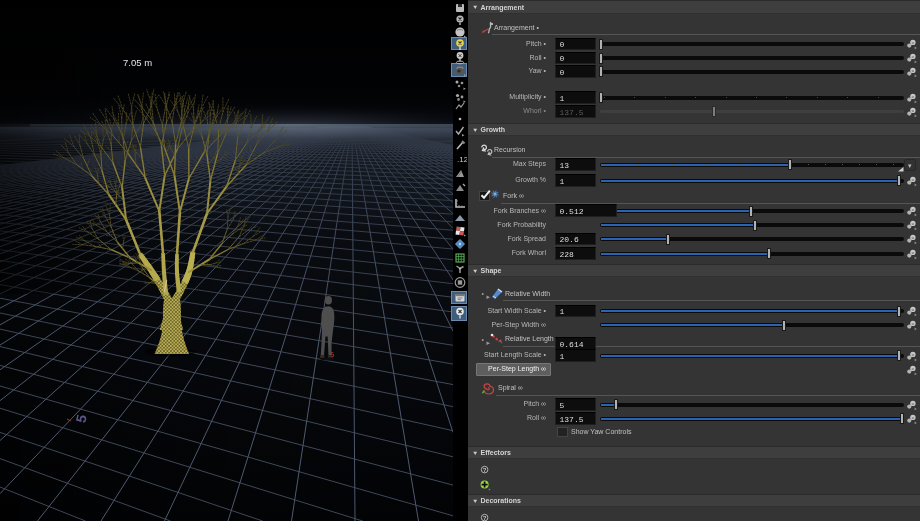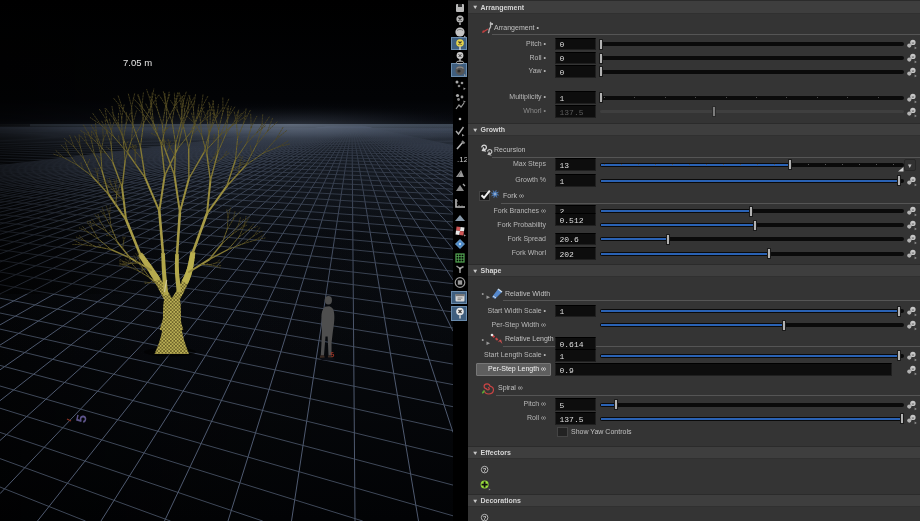--- a/index.html
+++ b/index.html
@@ -558,21 +558,21 @@
 <div class="track" style="top:209px"></div>
 <div class="blue" style="top:210px;width:150px"></div>
 <div class="handle" style="left:749px;top:205.5px"></div>
 <svg style="position:absolute;left:902.5px;top:204px" width="17" height="14" viewBox="0 0 17 14">
 <circle cx="6.3" cy="8.6" r="2.1" fill="#b2b2b2"></circle>
 <circle cx="9.9" cy="5.4" r="2.7" fill="#c6c6c6"></circle>
 <path d="M8.6,5.4 a1.3,1.3 0 0 0 2.6,0" fill="#6a6a6a"></path>
 <path d="M11.6,9.6 l2.2,1.5 -2.2,1.2 z" fill="#909090"></path>
       </svg>
 <div class="lbl" style="top:218.5px">Fork Probability</div>
-<div class="field" style="top:213px;width:41px">
+<div class="field" style="top:204px;width:62px">
         <span class="val b">0.512</span>
       </div>
 <div class="track" style="top:223px"></div>
 <div class="blue" style="top:224px;width:154px"></div>
 <div class="handle" style="left:753px;top:219.5px"></div>
 <svg style="position:absolute;left:902.5px;top:218px" width="17" height="14" viewBox="0 0 17 14">
 <circle cx="6.3" cy="8.6" r="2.1" fill="#b2b2b2"></circle>
 <circle cx="9.9" cy="5.4" r="2.7" fill="#c6c6c6"></circle>
 <path d="M8.6,5.4 a1.3,1.3 0 0 0 2.6,0" fill="#6a6a6a"></path>
 <path d="M11.6,9.6 l2.2,1.5 -2.2,1.2 z" fill="#909090"></path>
@@ -585,21 +585,21 @@
 <div class="blue" style="top:238px;width:67px"></div>
 <div class="handle" style="left:666px;top:233.5px"></div>
 <svg style="position:absolute;left:902.5px;top:232px" width="17" height="14" viewBox="0 0 17 14">
 <circle cx="6.3" cy="8.6" r="2.1" fill="#b2b2b2"></circle>
 <circle cx="9.9" cy="5.4" r="2.7" fill="#c6c6c6"></circle>
 <path d="M8.6,5.4 a1.3,1.3 0 0 0 2.6,0" fill="#6a6a6a"></path>
 <path d="M11.6,9.6 l2.2,1.5 -2.2,1.2 z" fill="#909090"></path>
       </svg>
 <div class="lbl" style="top:247.0px">Fork Whorl</div>
 <div class="field" style="top:247.3px;width:41px">
-        <span class="val b">202</span>
+        <span class="val b">228</span>
       </div>
 <div class="track" style="top:251.5px"></div>
 <div class="blue" style="top:252.5px;width:168px"></div>
 <div class="handle" style="left:767px;top:248.0px"></div>
 <svg style="position:absolute;left:902.5px;top:246.5px" width="17" height="14" viewBox="0 0 17 14">
 <circle cx="6.3" cy="8.6" r="2.1" fill="#b2b2b2"></circle>
 <circle cx="9.9" cy="5.4" r="2.7" fill="#c6c6c6"></circle>
 <path d="M8.6,5.4 a1.3,1.3 0 0 0 2.6,0" fill="#6a6a6a"></path>
 <path d="M11.6,9.6 l2.2,1.5 -2.2,1.2 z" fill="#909090"></path>
       </svg>
@@ -637,23 +637,20 @@
 <div class="blue" style="top:354.5px;width:298px"></div>
 <div class="handle" style="left:897px;top:350.0px"></div>
 <svg style="position:absolute;left:902.5px;top:348.5px" width="17" height="14" viewBox="0 0 17 14">
 <circle cx="6.3" cy="8.6" r="2.1" fill="#b2b2b2"></circle>
 <circle cx="9.9" cy="5.4" r="2.7" fill="#c6c6c6"></circle>
 <path d="M8.6,5.4 a1.3,1.3 0 0 0 2.6,0" fill="#6a6a6a"></path>
 <path d="M11.6,9.6 l2.2,1.5 -2.2,1.2 z" fill="#909090"></path>
       </svg>
 <div class="hlbox" style="top:363.0px"></div>
 <div class="lbl hlbl" style="top:363.0px">Per-Step Length ∞</div>
-<div class="field" style="top:363.3px;width:337px">
-        <span class="val">0.9</span>
-      </div>
 <svg style="position:absolute;left:902.5px;top:362.5px" width="17" height="14" viewBox="0 0 17 14">
 <circle cx="6.3" cy="8.6" r="2.1" fill="#b2b2b2"></circle>
 <circle cx="9.9" cy="5.4" r="2.7" fill="#c6c6c6"></circle>
 <path d="M8.6,5.4 a1.3,1.3 0 0 0 2.6,0" fill="#6a6a6a"></path>
 <path d="M11.6,9.6 l2.2,1.5 -2.2,1.2 z" fill="#909090"></path>
       </svg>
 <div class="lbl" style="top:398.0px">Pitch ∞</div>
 <div class="field" style="top:398.3px;width:41px">
         <span class="val">5</span>
       </div>

